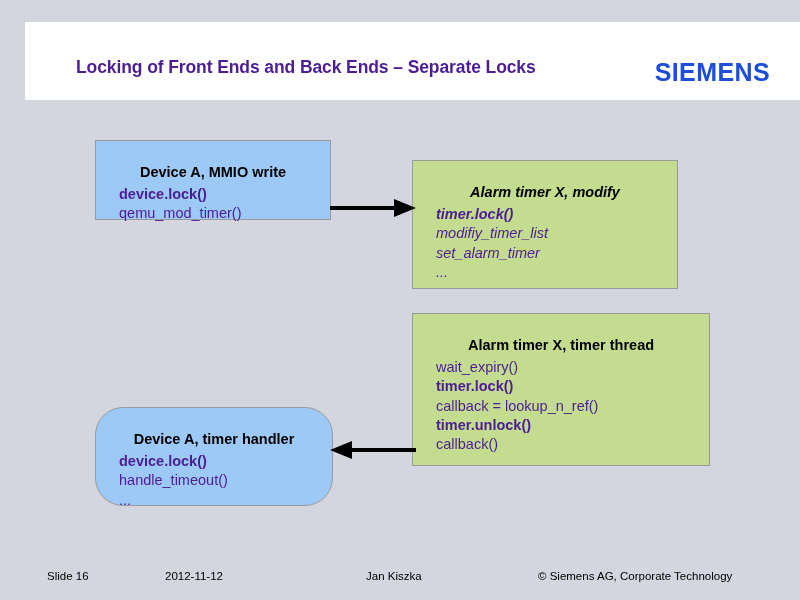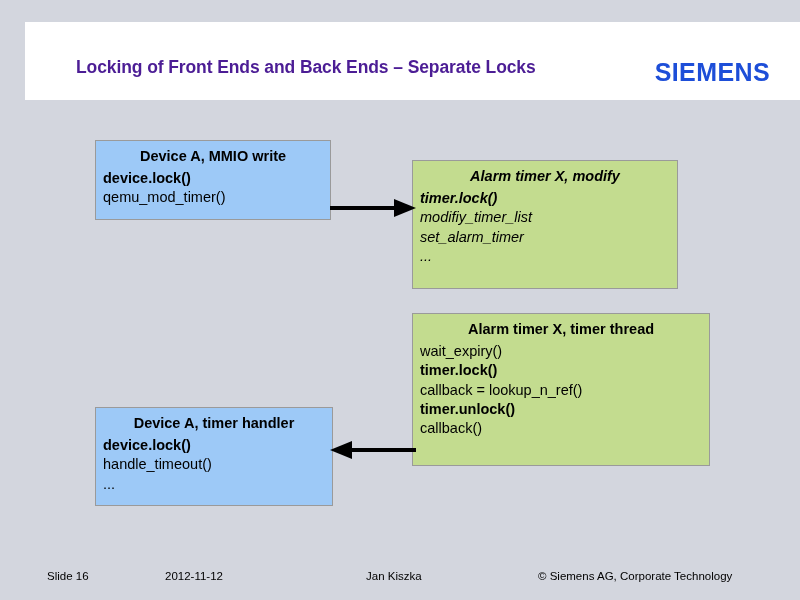--- a/index.html
+++ b/index.html
@@ -44,48 +44,48 @@
     font-weight: bold;
     color: #1d4ed8;
     letter-spacing: 0.4px;
     font-family: "Liberation Sans", sans-serif;
   }
   
   .box {
     position: absolute;
     box-sizing: border-box;
     border: 1px solid #9a9a9a;
-    padding: 0;
+    padding: 16px;
   }
   .box.blue { background: #9dc9f7; }
   .box.green { background: #c3dc8f; }
 
   .box-title {
     font-size: 14.5px;
     font-weight: bold;
     color: #000000;
     text-align: center;
     line-height: 1.25;
     margin: 6px 4px 4px 4px;
   }
 
   .box-lines {
     margin: 0 0 0 7px;
     font-size: 14.5px;
-    color: #000000;
+    color: #4c1d95;
     line-height: 1.33;
   }
   .box-lines .ln { white-space: nowrap; }
   .box-lines .ln.b { font-weight: bold; }
 
   
   #box-mmio-write  { left: 95px;  top: 140px; width: 236px; height: 80px; }
   #box-alarm-modify{ left: 412px; top: 160px; width: 266px; height: 129px; font-style: italic; }
   #box-timer-thread{ left: 412px; top: 313px; width: 298px; height: 153px; }
-  #box-timer-handler{left: 95px;  top: 407px; width: 238px; height: 99px; }
+  #box-timer-handler{left: 95px;  top: 407px; width: 238px; height: 99px; border-radius: 28px; }
 
   
   .arrow-svg {
     position: absolute;
     overflow: visible;
   }
   #arrow-write-to-modify { left: 330px; top: 196px; width: 86px; height: 24px; }
   #arrow-thread-to-handler { left: 328px; top: 438px; width: 88px; height: 24px; }
 
   

